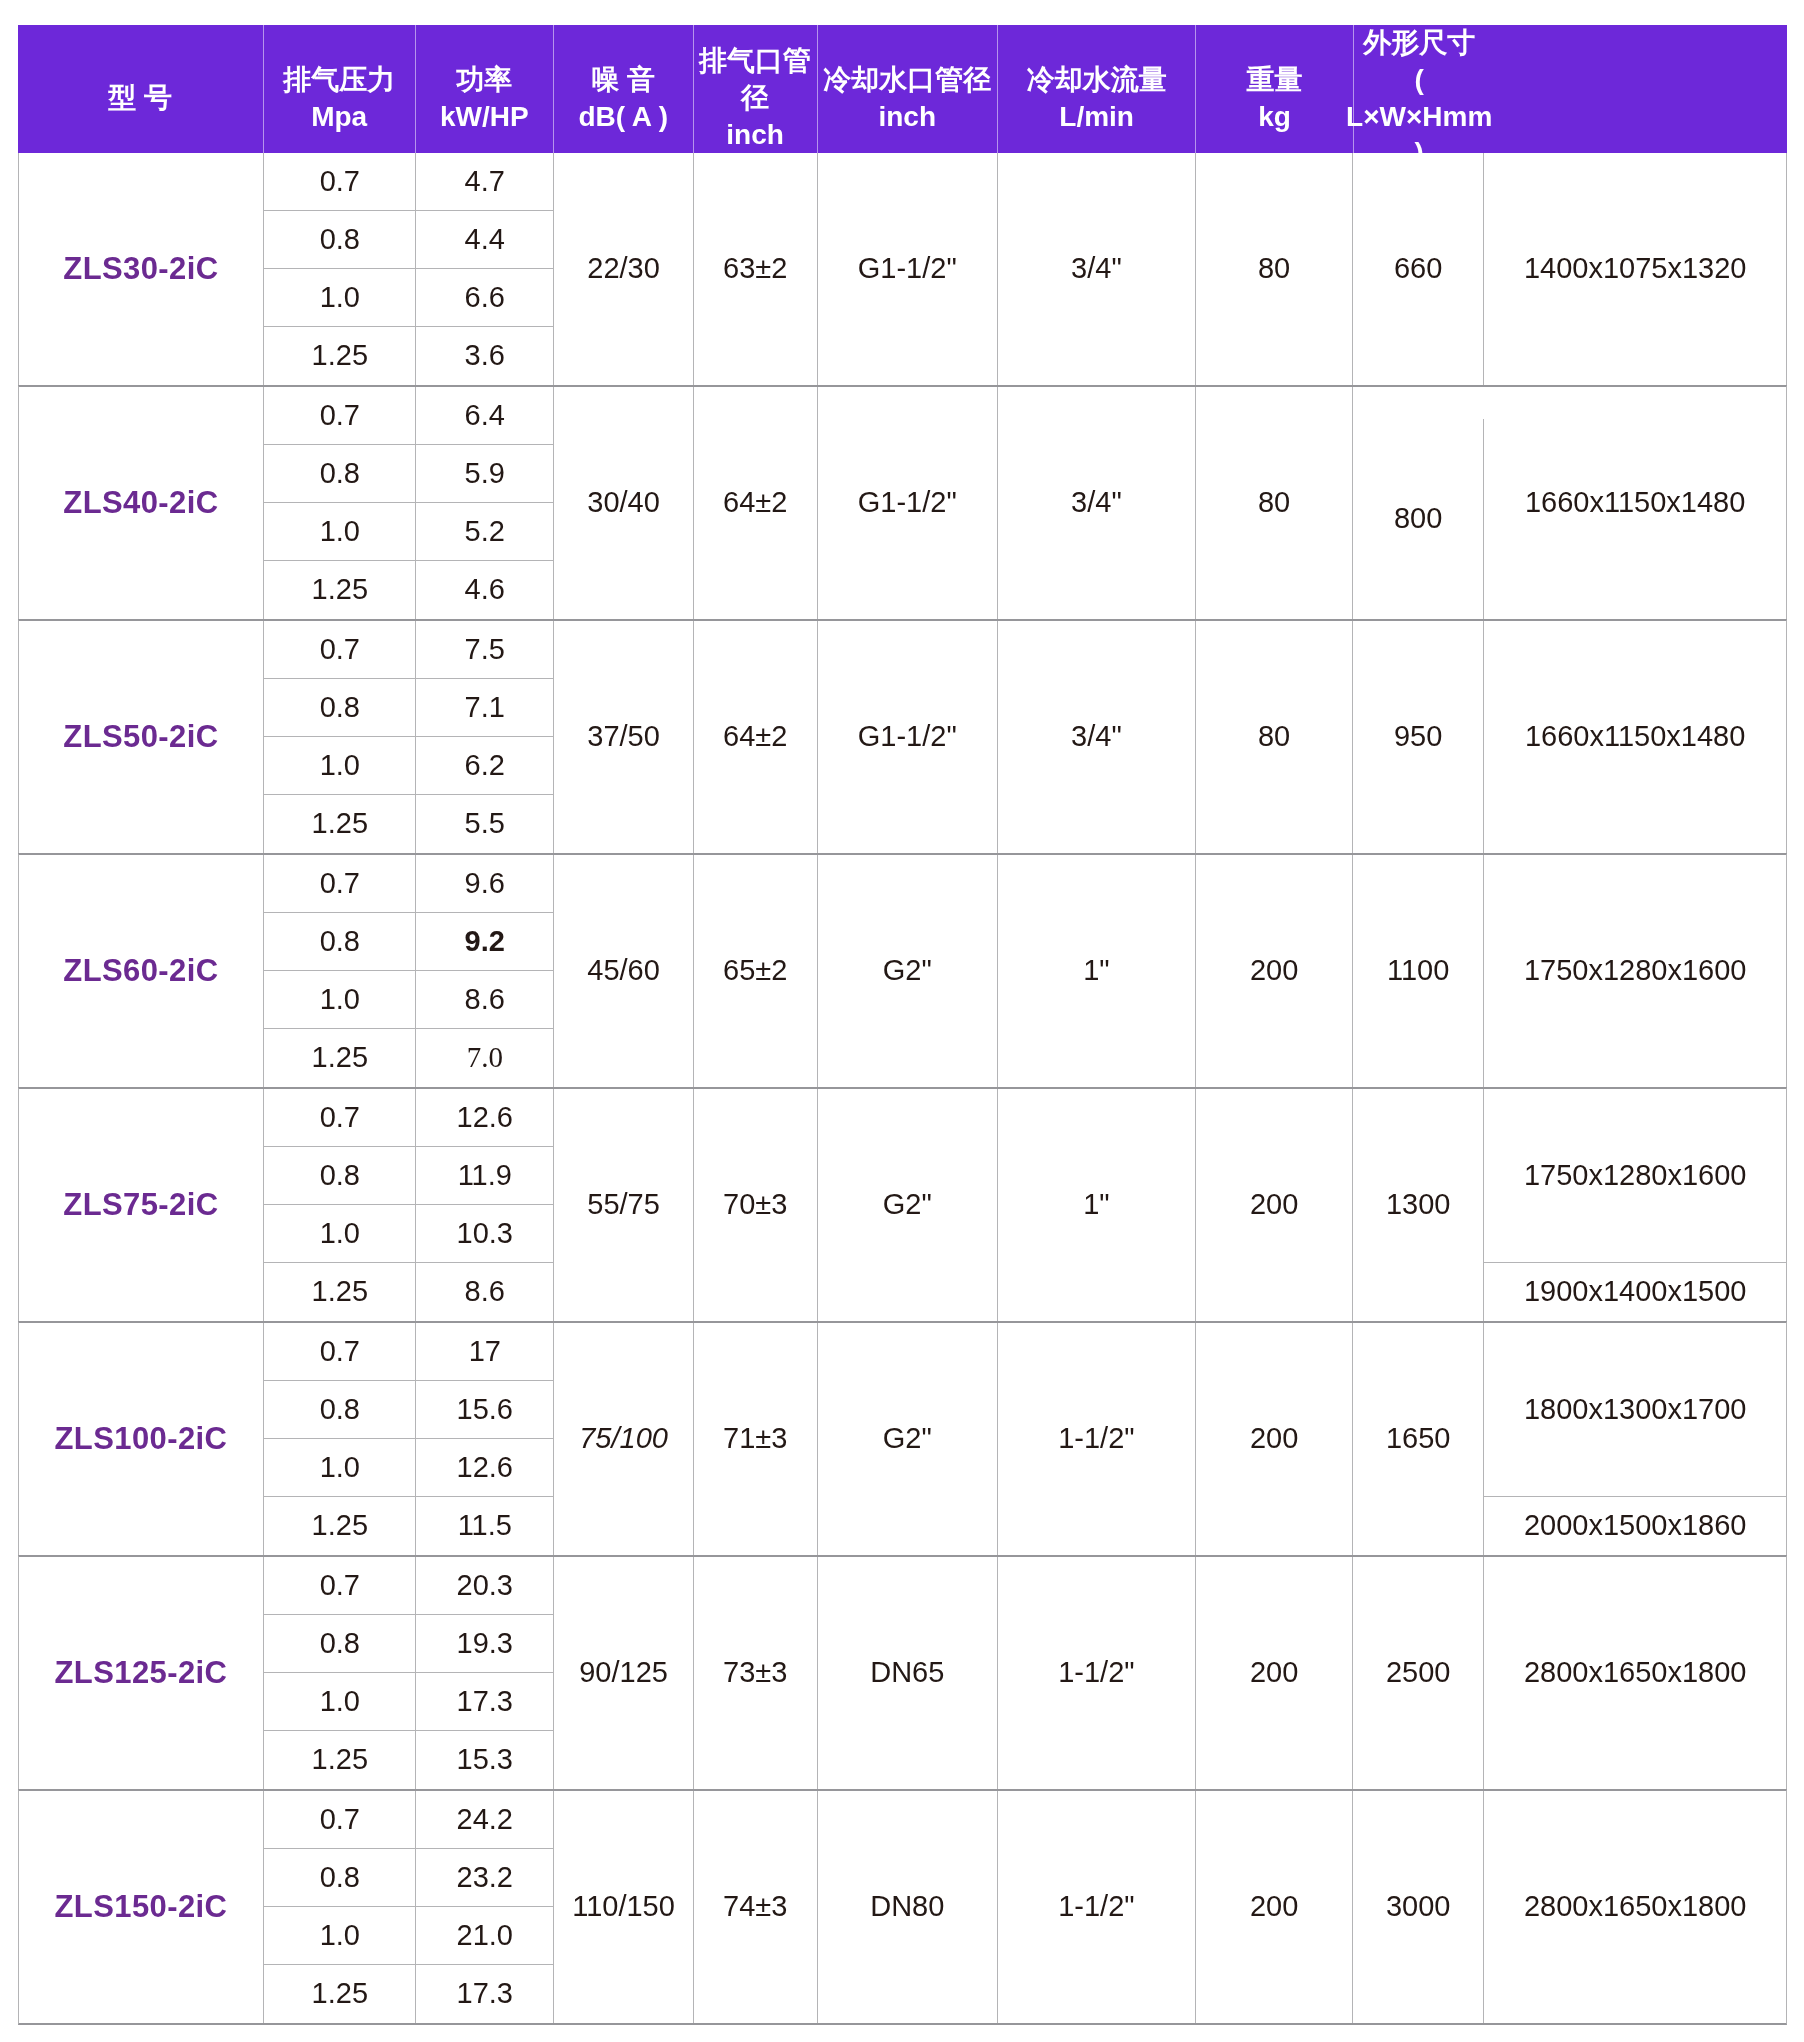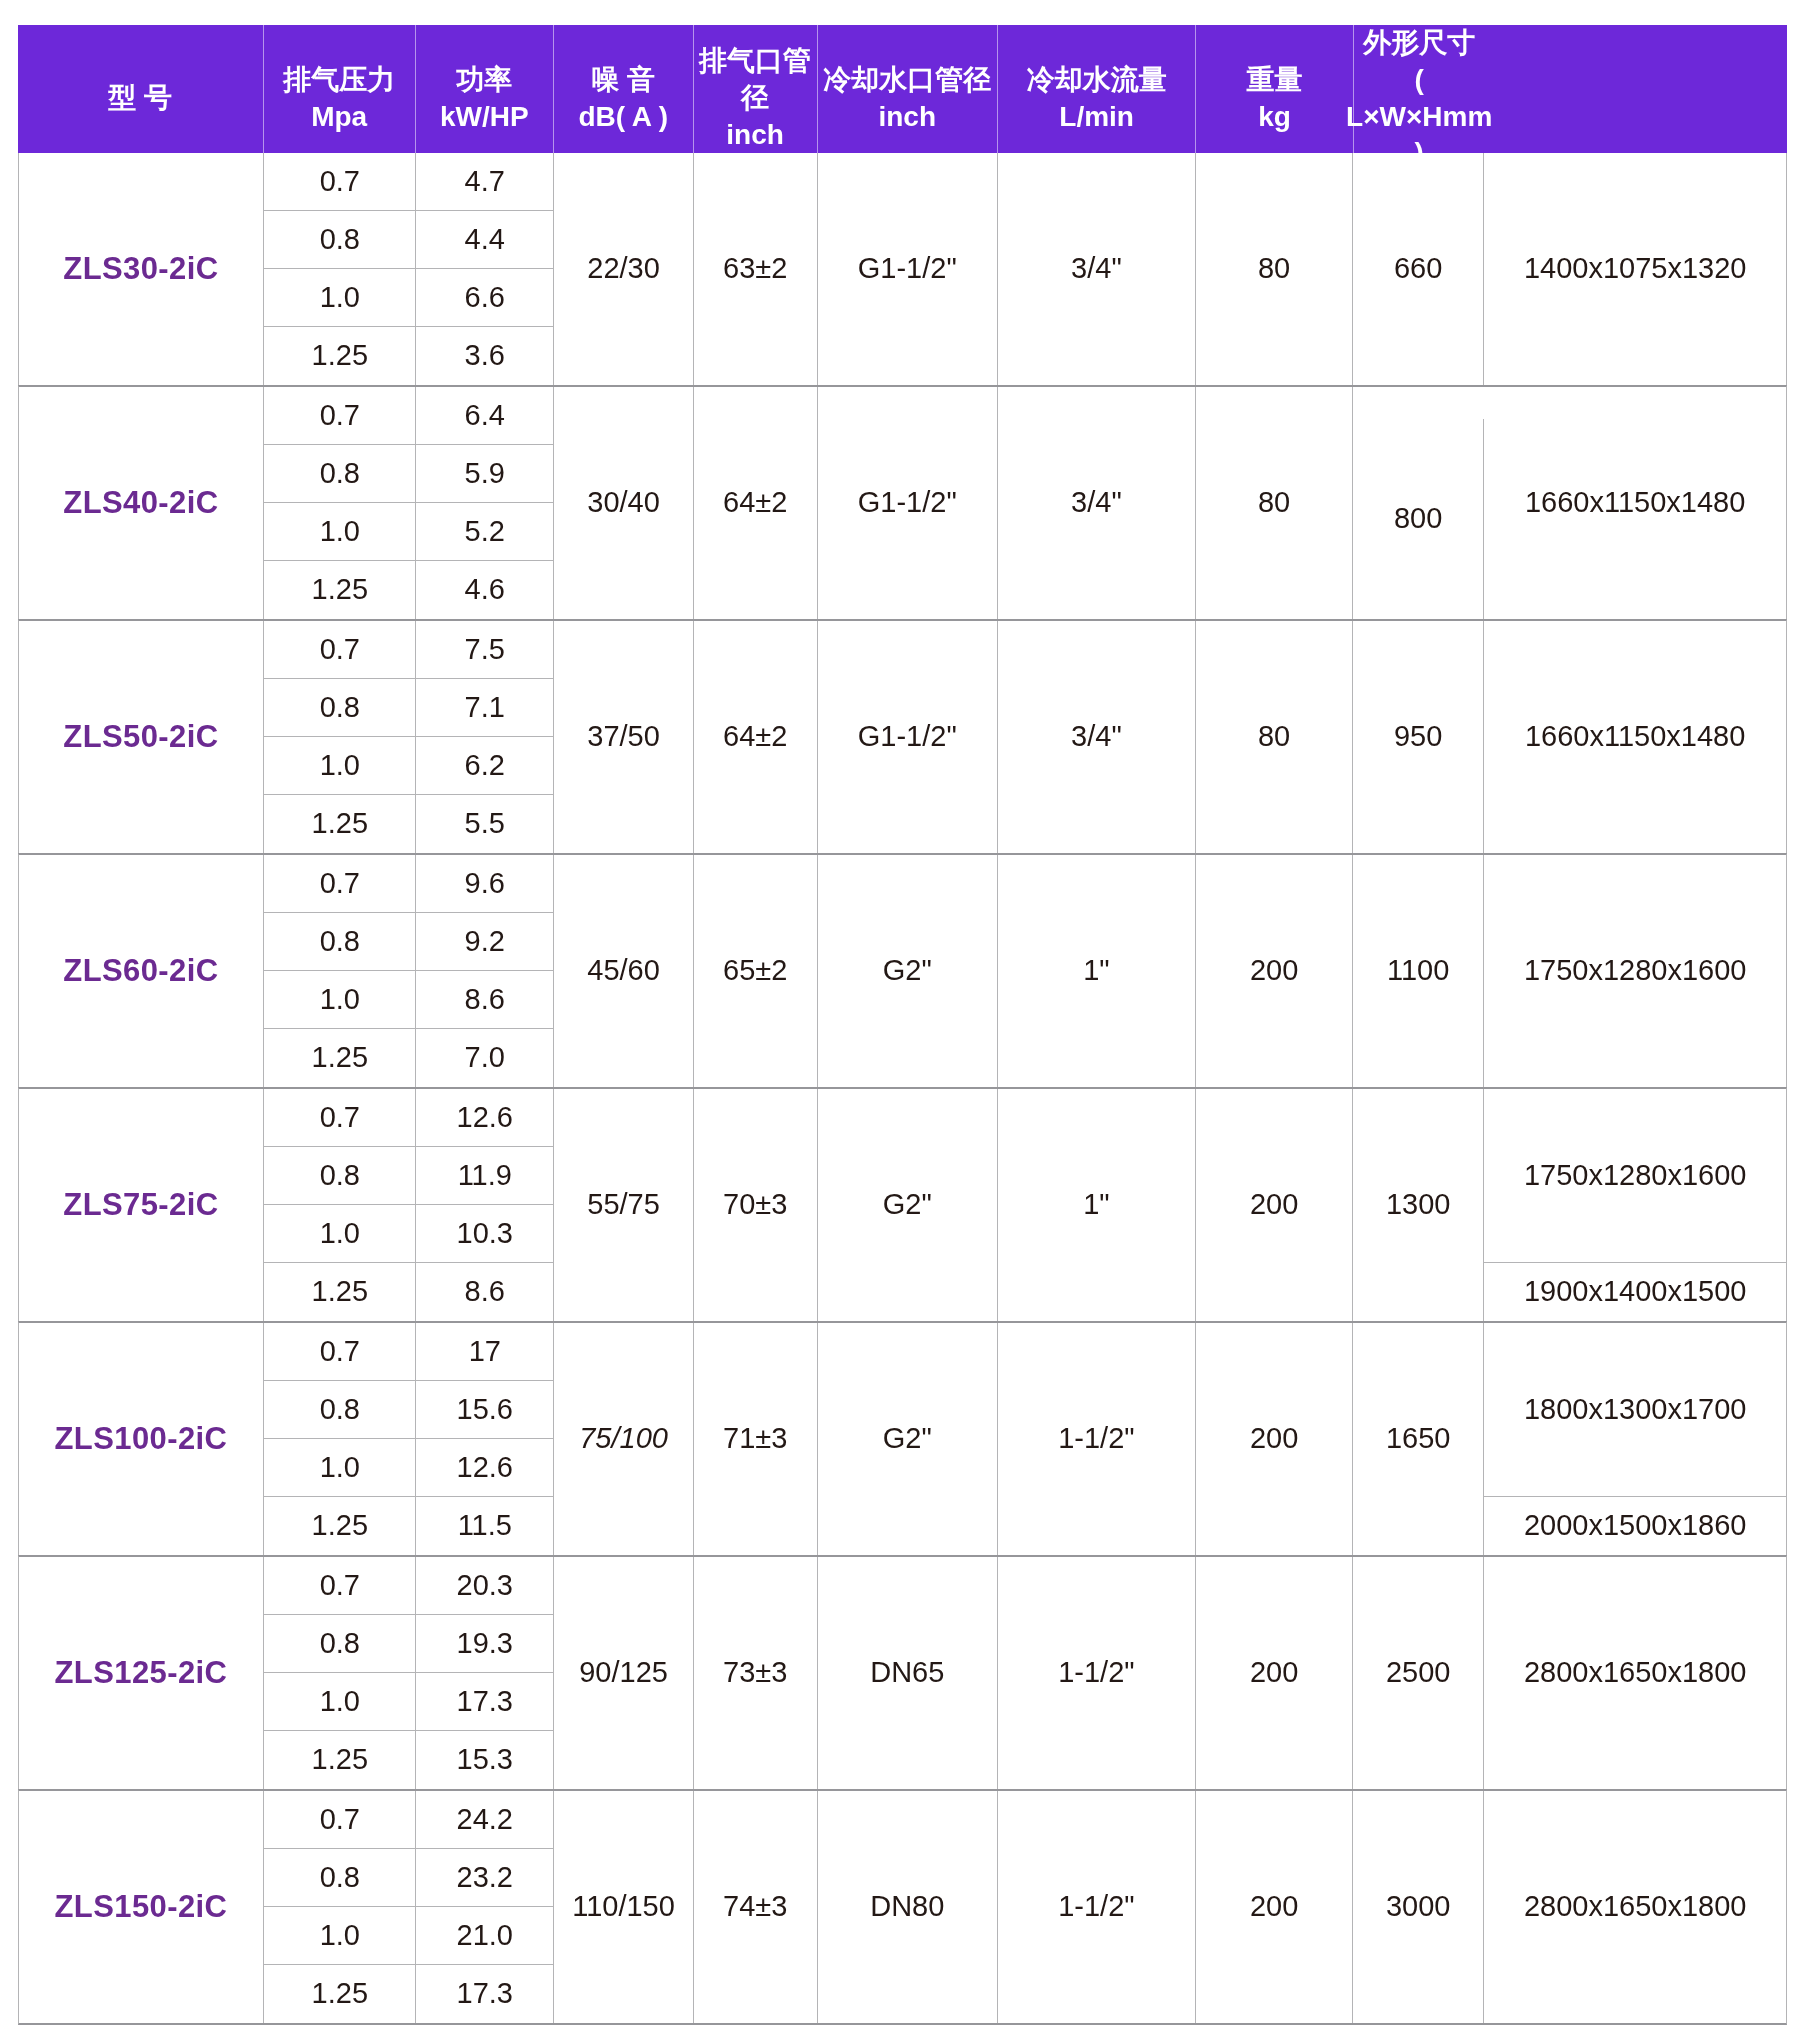--- a/index.html
+++ b/index.html
@@ -157,25 +157,25 @@
         <div class="cell br" style="grid-area: 1 / 7 / span 4;">3/4"</div>
         <div class="cell br" style="grid-area: 1 / 8 / span 4;">80</div>
         <div class="cell br" style="grid-area: 1 / 9 / span 4;">950</div>
         <div class="cell" style="grid-area: 1 / 10 / span 4;">1660x1150x1480</div>
       </div>
       <div class="block grid10">
         <div class="cell model br" style="grid-area: 1 / 1 / span 4;">ZLS60-2iC</div>
         <div class="cell br bb" style="grid-area: 1 / 2;">0.7</div>
         <div class="cell br bb" style="grid-area: 1 / 3;">9.6</div>
         <div class="cell br bb" style="grid-area: 2 / 2;">0.8</div>
-        <div class="cell br bb" style="grid-area: 2 / 3;">9.2</div>
+        <div class="cell br bb" style="grid-area: 2 / 3; font-weight: bold;">9.2</div>
         <div class="cell br bb" style="grid-area: 3 / 2;">1.0</div>
         <div class="cell br bb" style="grid-area: 3 / 3;">8.6</div>
         <div class="cell br" style="grid-area: 4 / 2;">1.25</div>
-        <div class="cell br" style="grid-area: 4 / 3;">7.0</div>
+        <div class="cell br" style="grid-area: 4 / 3; font-family: Liberation Serif, serif;">7.0</div>
         <div class="cell br" style="grid-area: 1 / 4 / span 4;">45/60</div>
         <div class="cell br" style="grid-area: 1 / 5 / span 4;">65±2</div>
         <div class="cell br" style="grid-area: 1 / 6 / span 4;">G2"</div>
         <div class="cell br" style="grid-area: 1 / 7 / span 4;">1"</div>
         <div class="cell br" style="grid-area: 1 / 8 / span 4;">200</div>
         <div class="cell br" style="grid-area: 1 / 9 / span 4;">1100</div>
         <div class="cell" style="grid-area: 1 / 10 / span 4;">1750x1280x1600</div>
       </div>
       <div class="block grid10">
         <div class="cell model br" style="grid-area: 1 / 1 / span 4;">ZLS75-2iC</div>

